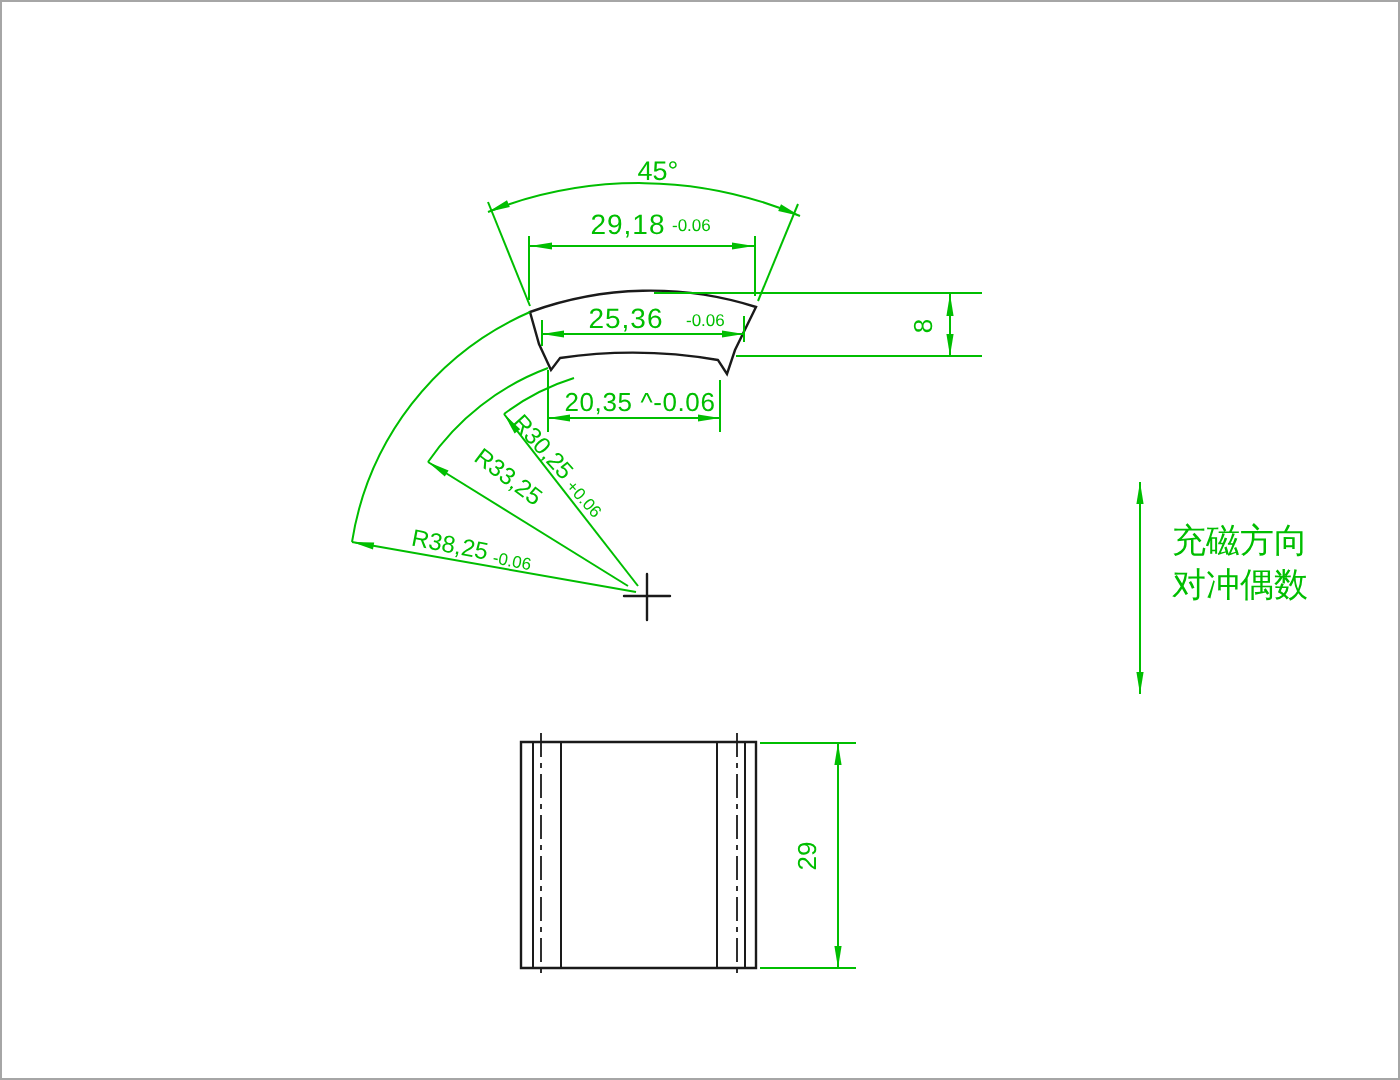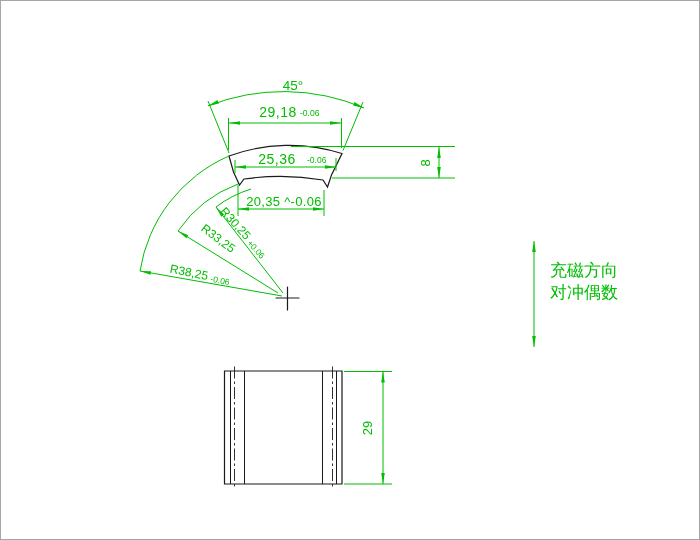--- a/index.html
+++ b/index.html
@@ -1,20 +1,21 @@
 <!DOCTYPE html>
 <html><head>
 <meta charset="utf-8">
 <style>
   html,body{margin:0;padding:0;background:#e8e8e8;}
   .canvas{
     position:relative;width:700px;height:540px;
     background:#fff;border:1px solid #a6a6a6;box-sizing:border-box;
     font-family:"Liberation Sans", sans-serif;
     overflow:hidden;
+    padding-left:36px;
   }
   svg{display:block}
   text{fill:#00be00;font-family:"Liberation Sans", sans-serif;}
   .geo{stroke:#1a1a1a;stroke-width:1.2;fill:none;stroke-linecap:round;}
   .geo-thin{stroke:#1a1a1a;stroke-width:1;fill:none;}
   .cl{stroke:#1a1a1a;stroke-width:0.9;fill:none;stroke-dasharray:12 3 2.5 3;}
   .dim{stroke:#00be00;stroke-width:1;fill:none;}
   .ah{fill:#00be00;stroke:none;}
 </style>
 </head>

